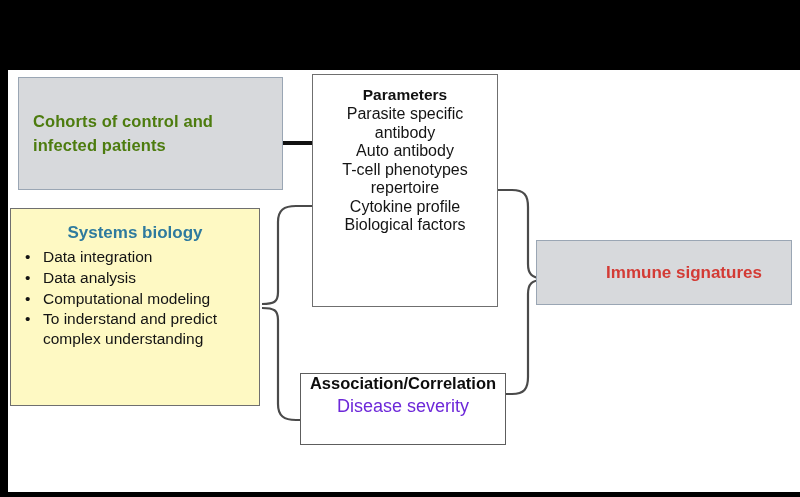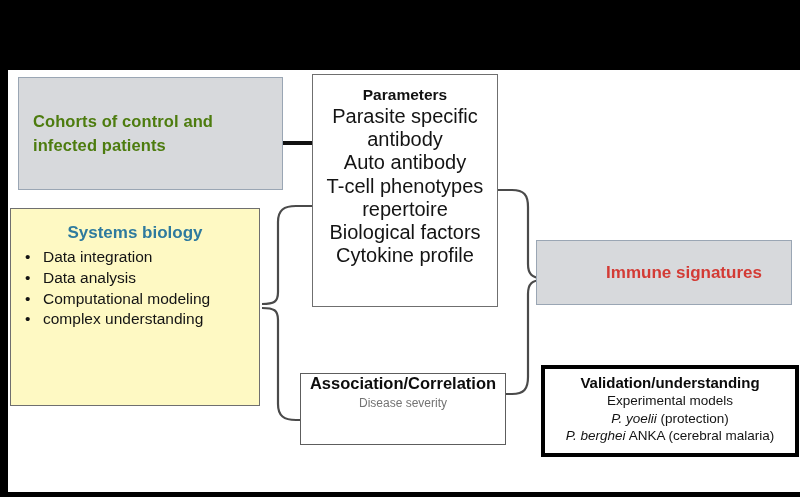--- a/index.html
+++ b/index.html
@@ -14,35 +14,35 @@
   
   #cohorts{left:10px;top:7px;width:265px;height:113px;background:#d7d9dc;
            border:1.5px solid #9aa6b4;display:flex;align-items:center;justify-content:flex-start;}
   #cohorts .txt{font-weight:bold;font-size:16.5px;color:#4d7c0f;line-height:1.45;
                 text-align:left;padding-left:14px;letter-spacing:.1px;}
 
   
   #parameters{left:304px;top:4px;width:186px;height:233px;background:#fff;border:1.5px solid #6f6f6f;
               padding-top:11px;}
   #parameters .hdr{font-weight:bold;font-size:15.5px;color:#111;margin-bottom:1px;}
-  #parameters .li{font-size:20px;color:#141414;line-height:1.16;}
+  #parameters .li{font-size:16px;color:#141414;line-height:1.16;}
 
   
   #sysbio{left:2px;top:138px;width:250px;height:198px;background:#fef9c3;border:1.5px solid #6f6f6f;}
   #sysbio .hdr{font-weight:bold;font-size:17px;color:#2e7a9e;text-align:center;margin:14px 0 4px 0;}
   #sysbio ul{list-style:none;margin:0;padding:0 6px 0 12px;text-align:left;}
   #sysbio li{font-size:15.5px;color:#141414;line-height:1.28;position:relative;padding-left:20px;margin-bottom:1px;}
   #sysbio li .bullet{position:absolute;left:2px;top:0;}
   #sysbio li .cont{display:block;padding-left:0px;}
 
   
   #assoc{left:292px;top:303px;width:206px;height:72px;background:#fff;border:1.5px solid #5d5d5d;
          padding-top:0;}
   #assoc .hdr{font-weight:bold;font-size:16.5px;color:#0d0d0d;}
-  #assoc .sub{font-size:12px;color:#737373;margin-top:3px;}
+  #assoc .sub{font-size:18px;color:#6d28d9;margin-top:3px;}
 
   
   #immune{left:528px;top:170px;width:256px;height:65px;background:#d7d9dc;border:1.5px solid #9aa6b4;
           display:flex;align-items:center;justify-content:center;}
   #immune .txt{font-weight:bold;font-size:17px;color:#d33b35;margin-left:40px;}
 
   
   #validation{left:533px;top:295px;width:258px;height:92px;background:#fff;border:4px solid #000;
               padding-top:5px;}
   #validation .hdr{font-weight:bold;font-size:15px;color:#0b0b0b;line-height:1.2;}
@@ -87,56 +87,51 @@
       </div>
     </div>
 
     <div class="box" id="parameters">
       <div class="hdr">Parameters</div>
       <div class="li">Parasite specific</div>
       <div class="li">antibody</div>
       <div class="li">Auto antibody</div>
       <div class="li">T-cell phenotypes</div>
       <div class="li">repertoire</div>
+      <div class="li">Cytokine profile</div>
       <div class="li">Biological factors</div>
-      <div class="li">Cytokine profile</div>
     </div>
 
     <div class="box" id="sysbio">
       <div class="hdr">Systems biology</div>
       <ul>
         <li>
           <span class="bullet">•</span>
           <span>Data integration</span>
         </li>
         <li>
           <span class="bullet">•</span>
           <span>Data analysis</span>
         </li>
         <li>
           <span class="bullet">•</span>
           <span>Computational modeling</span>
         </li>
         <li>
           <span class="bullet">•</span>
+          <span>To inderstand and predict</span>
           <span class="cont">complex understanding</span>
         </li>
       </ul>
     </div>
 
     <div class="box" id="assoc">
       <div class="hdr">Association/Correlation</div>
       <div class="sub">Disease severity</div>
     </div>
 
     <div class="box" id="immune">
       <div class="txt">Immune signatures</div>
     </div>
 
-    <div class="box" id="validation">
-      <div class="hdr">Validation/understanding</div>
-      <div class="l">Experimental models</div>
-      <div class="l"><span class="it">P. yoelii</span><span> (protection)</span></div>
-      <div class="l"><span class="it">P. berghei</span><span> ANKA (cerebral malaria)</span></div>
-    </div>
 
   </div>
 </div>
 
 </body></html>

